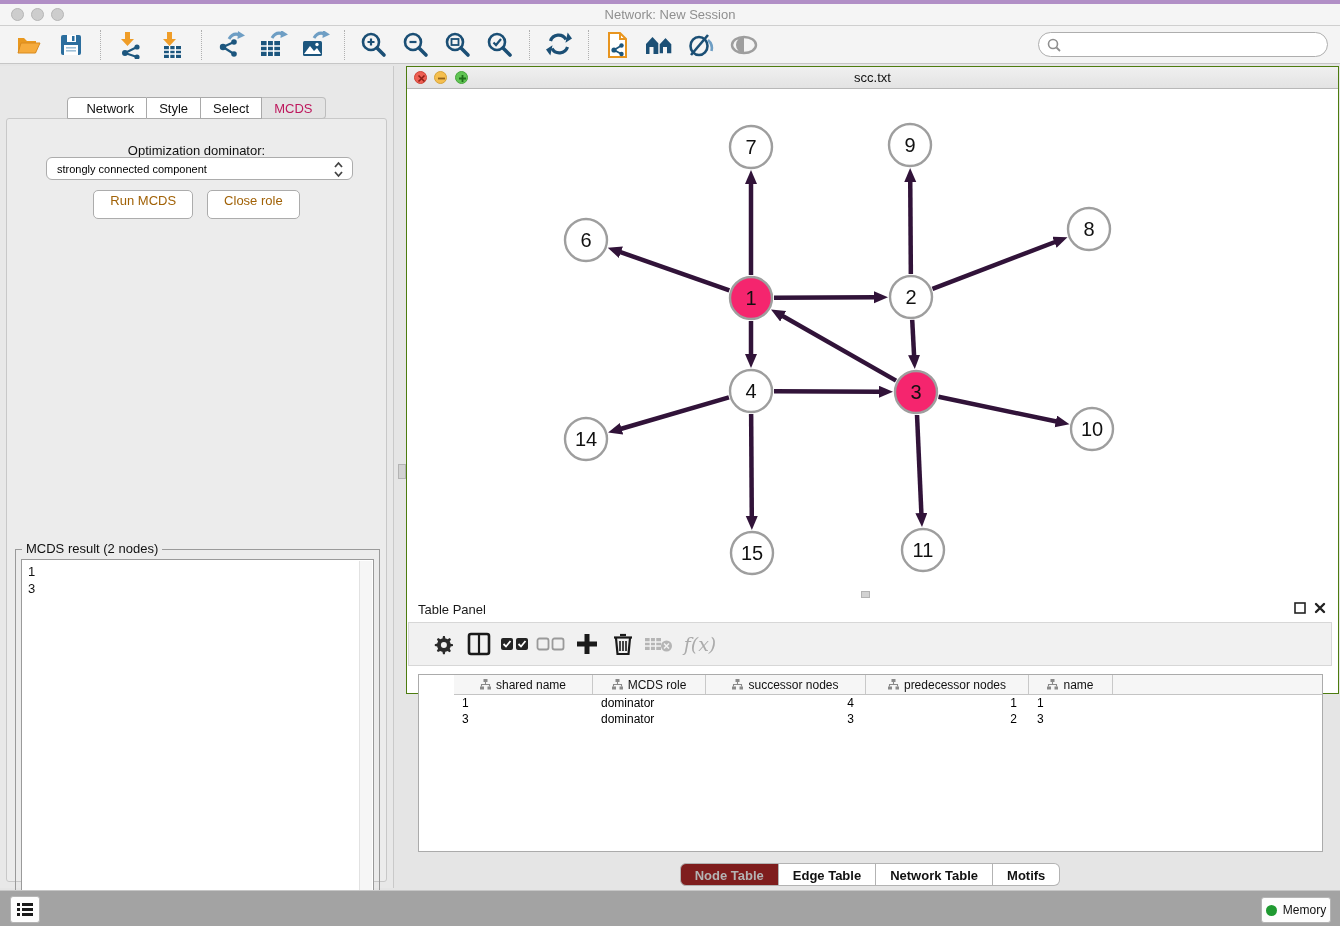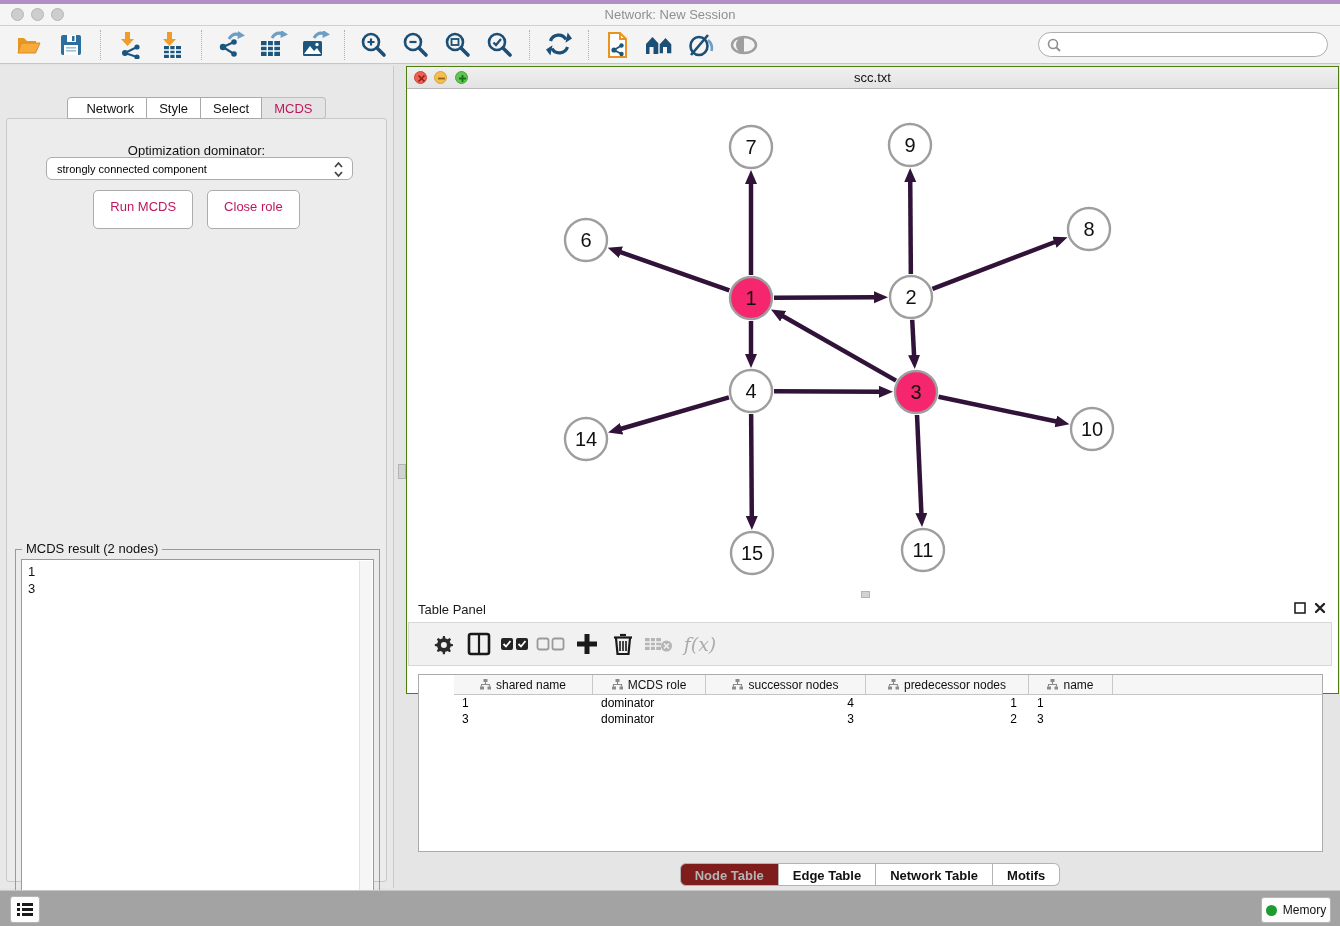--- a/index.html
+++ b/index.html
@@ -29,21 +29,21 @@
   .panel-btns { position:absolute; right:8px; top:7px; display:flex; gap:8px; }
   .cp-tabs { position:absolute; left:0; top:31px; width:100%; display:flex; justify-content:center; z-index:2; }
   .cp-tab { height:22px; padding:3px 12px 0; font-size:13px; background:#fff; border:1px solid #a9a9a9; border-left:none; color:#111; text-align:center; }
   .cp-tab:first-child { border-left:1px solid #a9a9a9; border-top-left-radius:4px;padding-left:18px; }
   .cp-tab.disabled-active { background:#e4e4e4; color:#be185d; border-top-right-radius:4px; border-bottom-right-radius:4px; border-color:#bdbdbd; }
   .cp-content { position:absolute; left:6px; top:52px; width:381px; height:764px; background:#ececec; border:1px solid #c8c8c8; border-radius:3px; }
   .opt-label { position:absolute; top:24px; width:100%; text-align:center; font-size:13px; color:#111; }
   .dropdown { position:absolute; left:39px; top:38px; width:307px; height:23px; background:#fff; border:1px solid #acacac; border-radius:6px; display:flex; align-items:center; padding-left:10px; font-size:11px; }
   .dd-stepper { position:absolute; right:8px; top:3px; }
   .btn-row { position:absolute; left:0; top:71px; width:100%; display:flex; justify-content:center; gap:14px; }
-  .pbtn { height:39px; padding:8px 16px 0; background:#fff; border:1px solid #acacac; border-radius:5px; font-size:13px; color:#be185d; text-align:center; }
+  .pbtn { height:29px; padding:2px 16px 0; background:#fff; border:1px solid #acacac; border-radius:5px; font-size:13px; color:#a16207; text-align:center; }
   .fieldset { position:absolute; left:8px; top:430px; width:365px; height:380px; border:1px solid #9a9a9a; }
   .fs-legend { position:absolute; left:6px; top:-9px; background:#ececec; padding:0 4px; font-size:13px; color:#111; }
   .fs-inner { position:absolute; left:5px; top:9px; width:353px; height:363px; background:#fff; border:1px solid #9a9a9a; }
   .fs-scroll { position:absolute; right:1px; top:1px; width:13px; height:361px; background:#f6f6f6; border-left:1px solid #e2e2e2; }
   .fs-lines { position:absolute; left:6px; top:3px; font-size:13px; line-height:17px; color:#111; }
 
   
   .net-window { position:absolute; left:406px; top:2px; width:933px; height:628px; background:#fff; border:1px solid #4d7c0f; }
   .net-titlebar { position:relative; height:22px; background:linear-gradient(#f0f0f0,#e3e3e3); border-bottom:1px solid #b8b8b8; }
   .net-title { position:absolute; top:3px; width:100%; text-align:center; font-size:13px; color:#111; }

